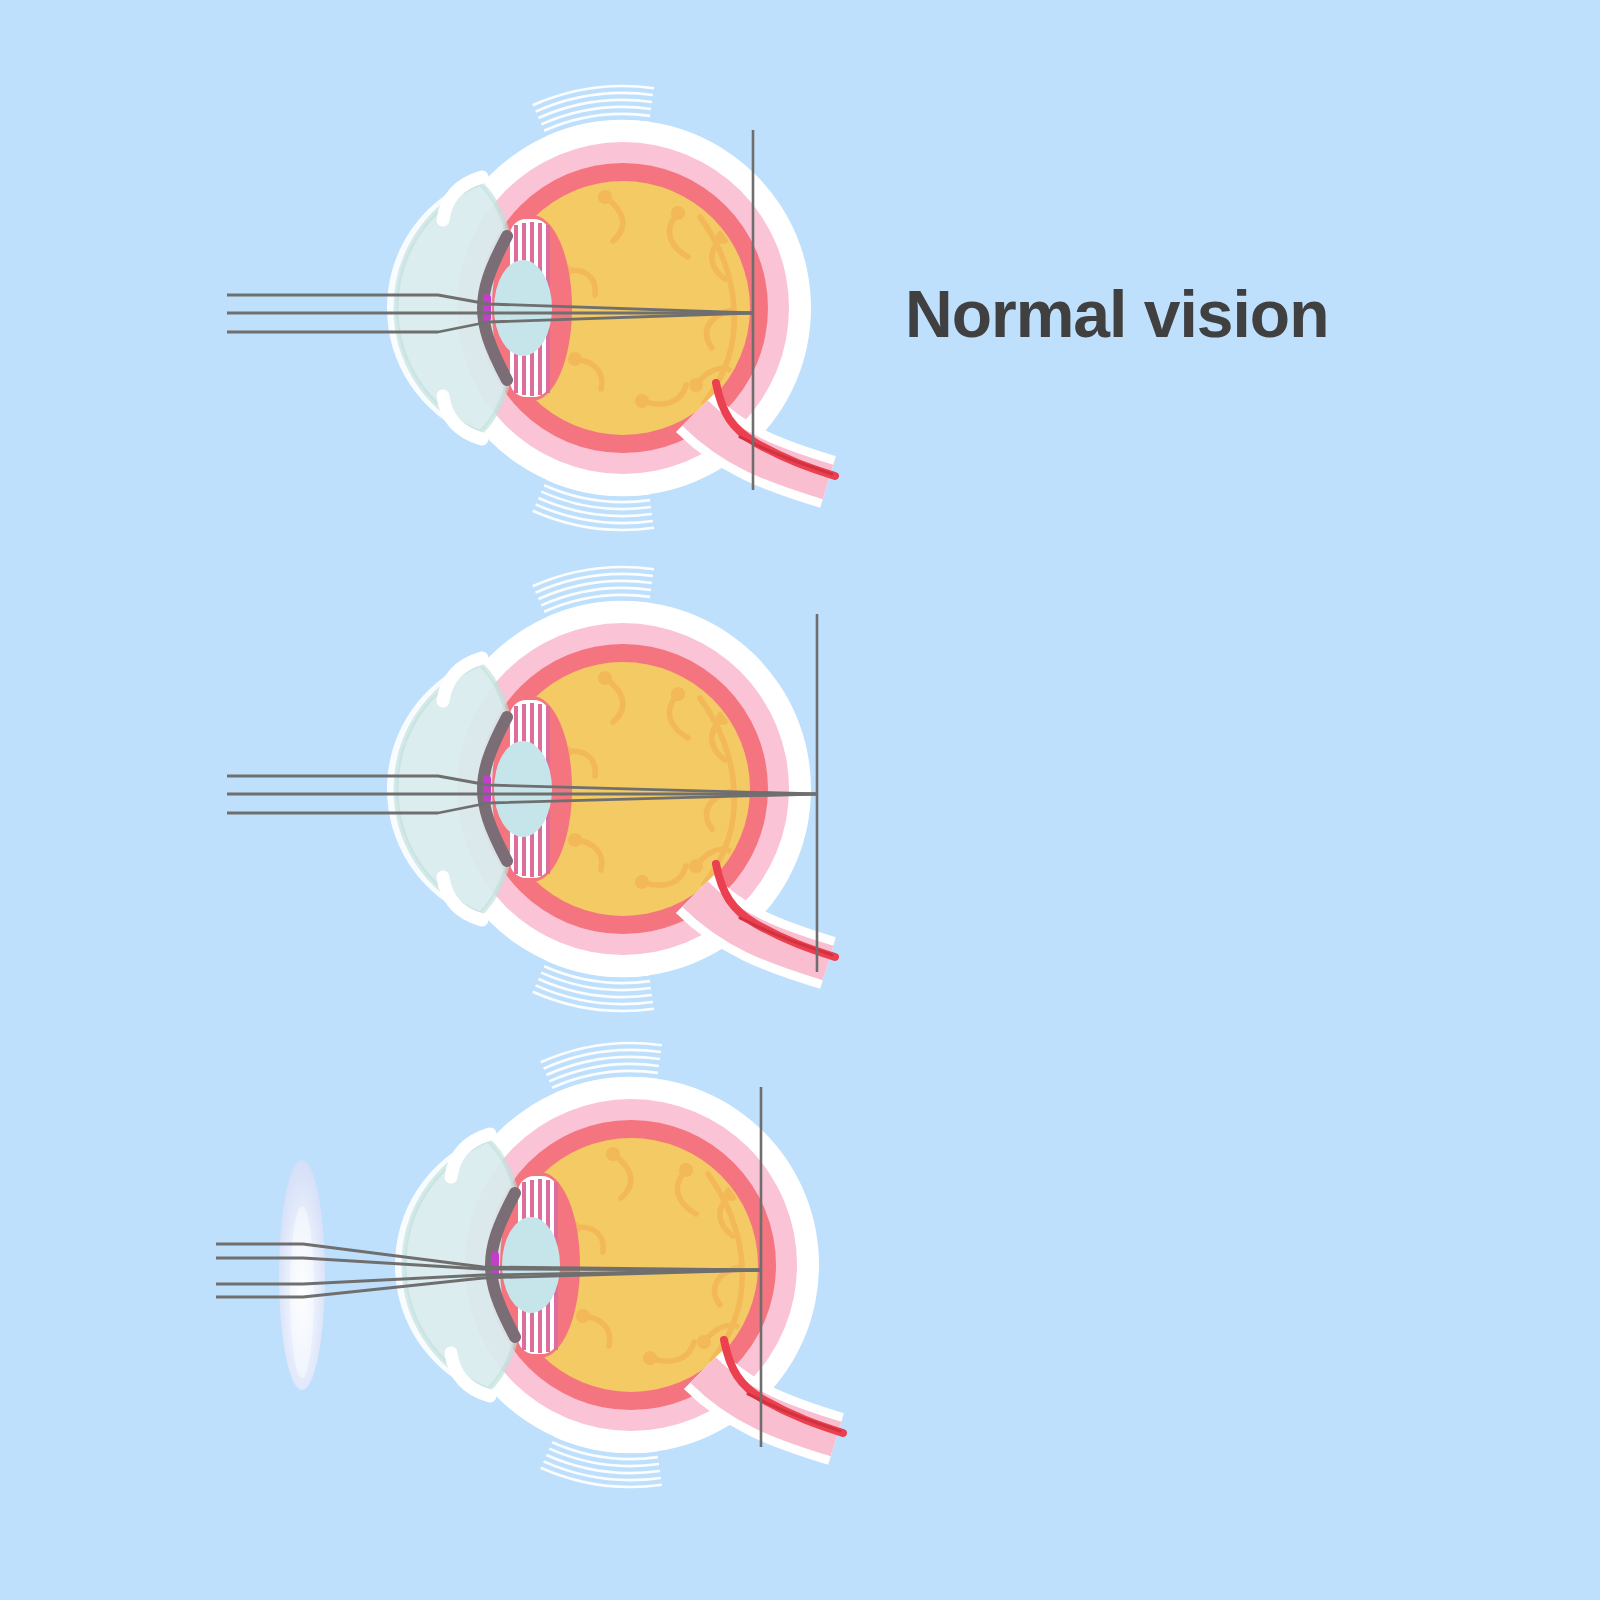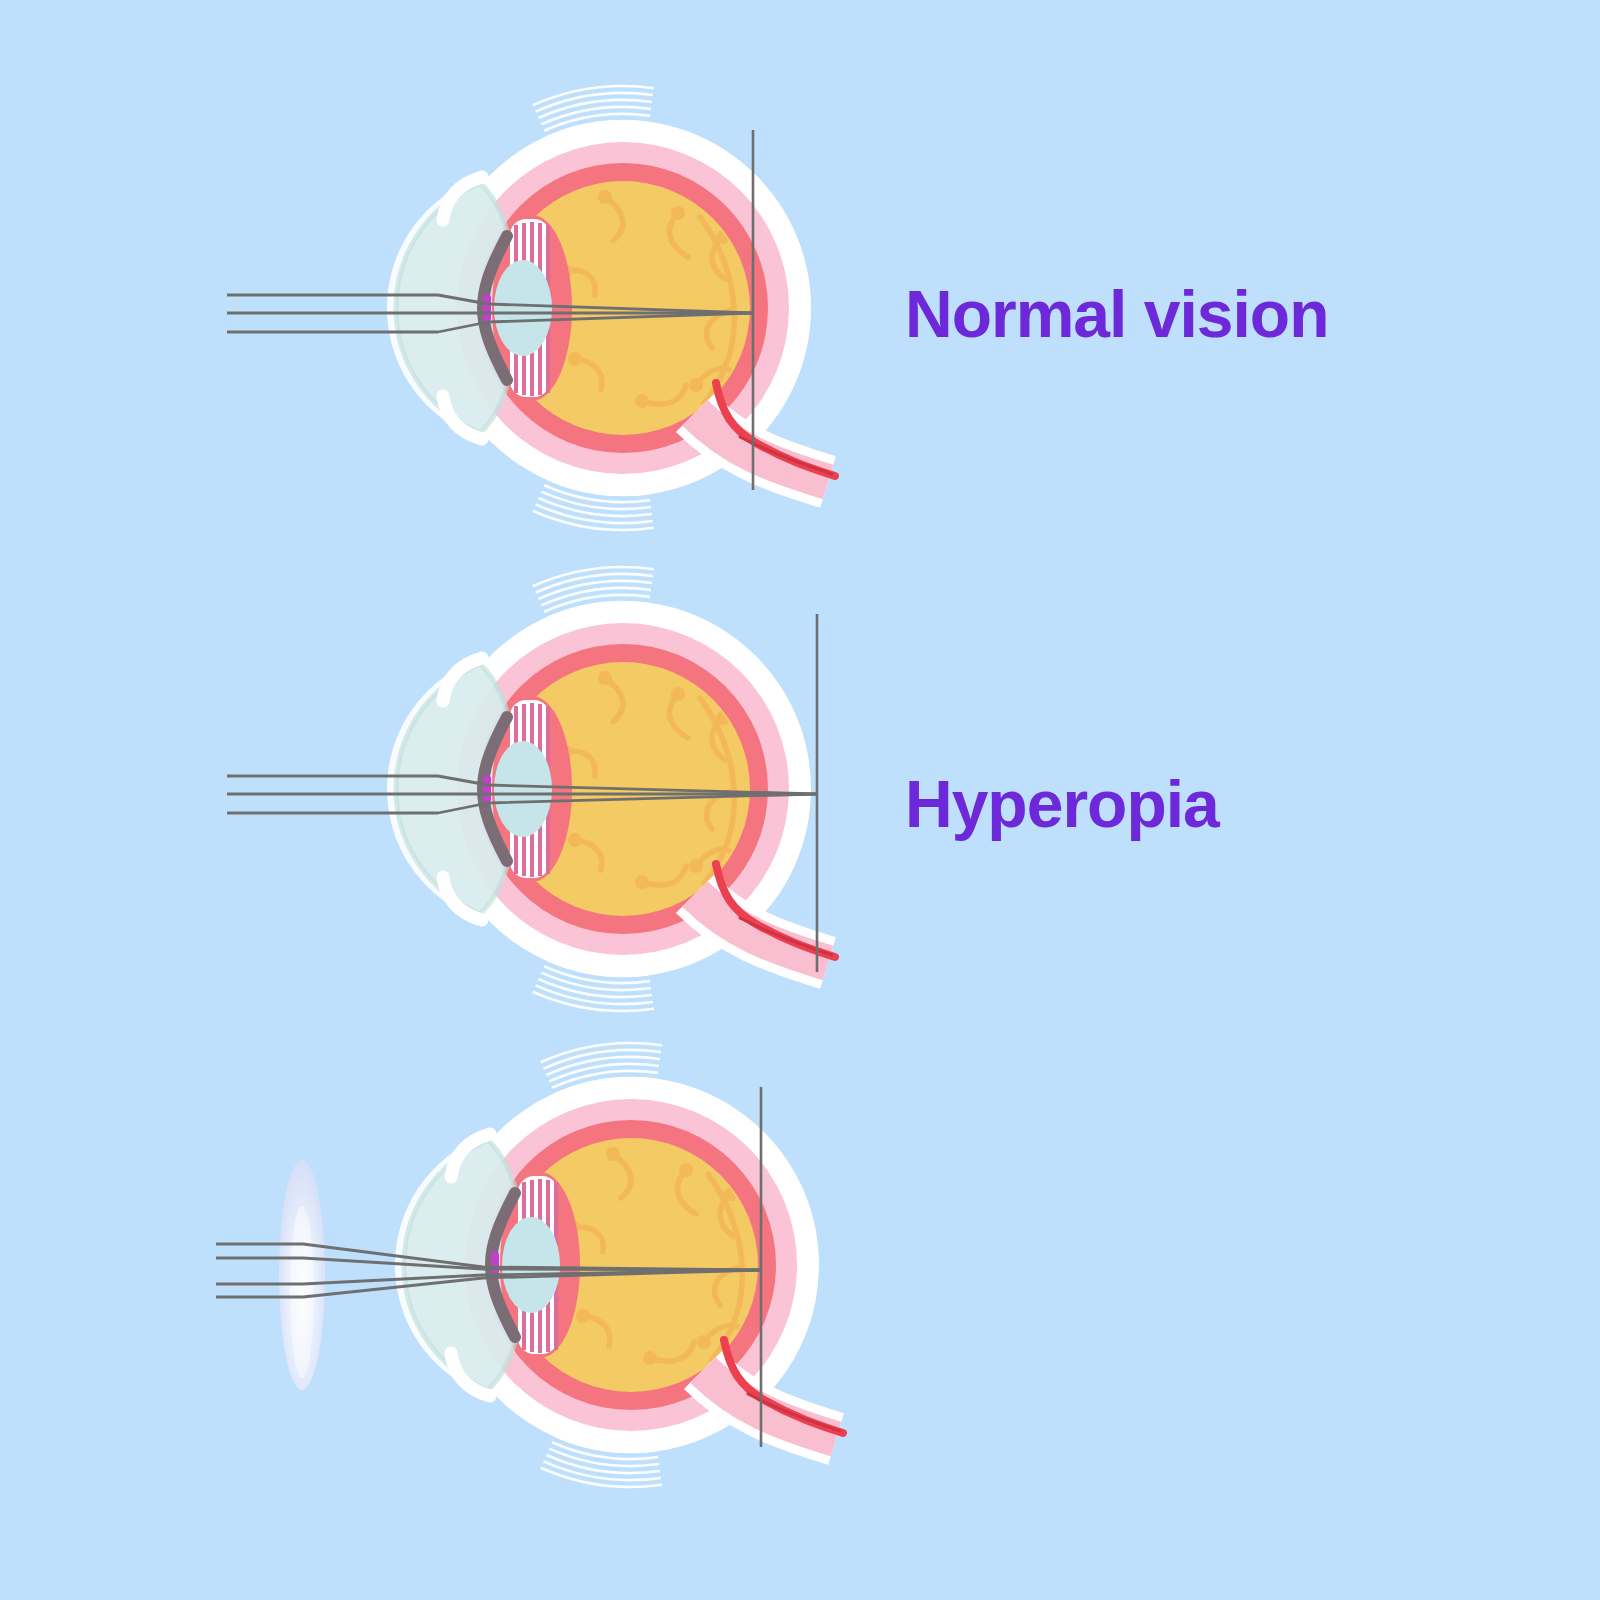--- a/index.html
+++ b/index.html
@@ -13,21 +13,21 @@
   .stage{position:absolute;inset:0;}
   .eye-svg{position:absolute;overflow:visible;}
   .row-label{
     position:absolute;
     left:905px;
     width:460px;
     font-weight:700;
     font-size:66px;
     line-height:1.28;
     letter-spacing:-1px;
-    color:#6d28d9;
+    color:#404040;
   }
   #lbl-normal{top:272px;}
   #lbl-hyperopia{top:762px;}
   #lbl-correction{top:1202px;width:430px;}
 </style>
 </head>
 <body>
 
 <div class="stage">
 
@@ -159,16 +159,15 @@
     <g fill="none" stroke="#6F6F6F" stroke-width="2.8" stroke-linejoin="round">
       <path d="M 28 202 L 115 202 L 295 225 L 573 228"></path>
       <path d="M 28 216 L 115 216 L 295 227 L 573 228"></path>
       <path d="M 28 242 L 115 242 L 295 233 L 573 228"></path>
       <path d="M 28 255 L 115 255 L 295 236 L 573 228"></path>
     </g>
   </svg>
 
   <div class="row-label" id="lbl-normal">Normal vision</div>
 
-  <div class="row-label" id="lbl-hyperopia">Hyperopia</div>
 
 
 </div>
 
 </body></html>

